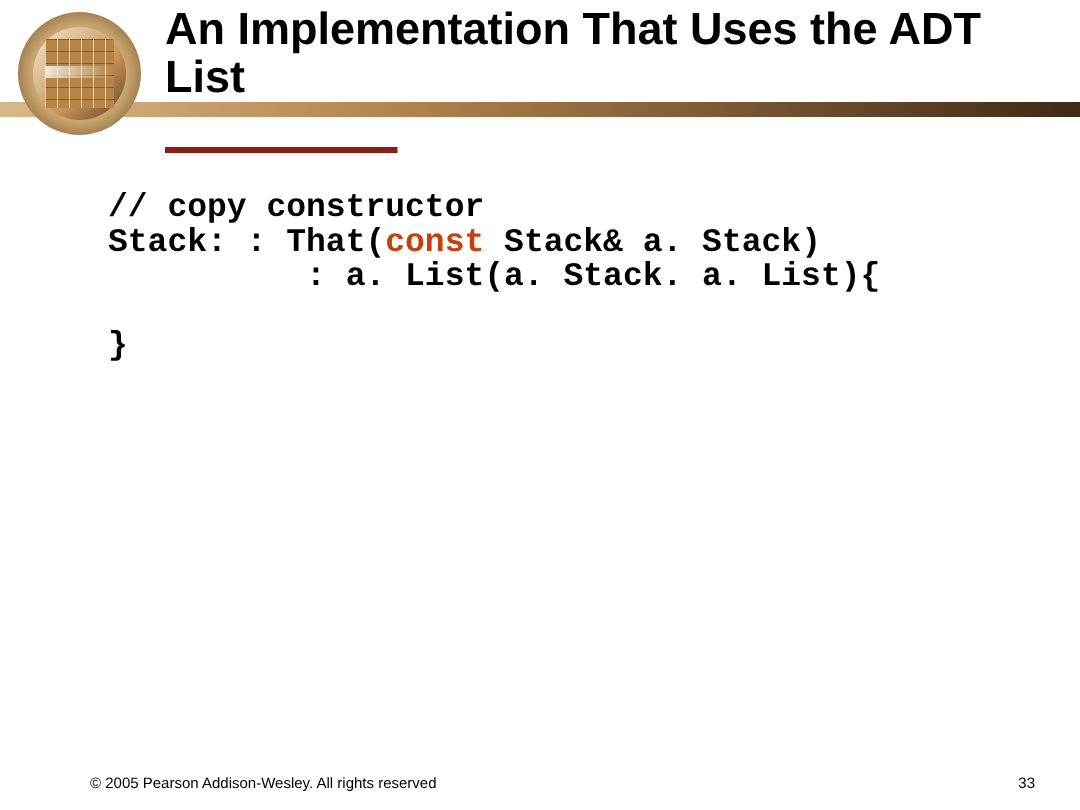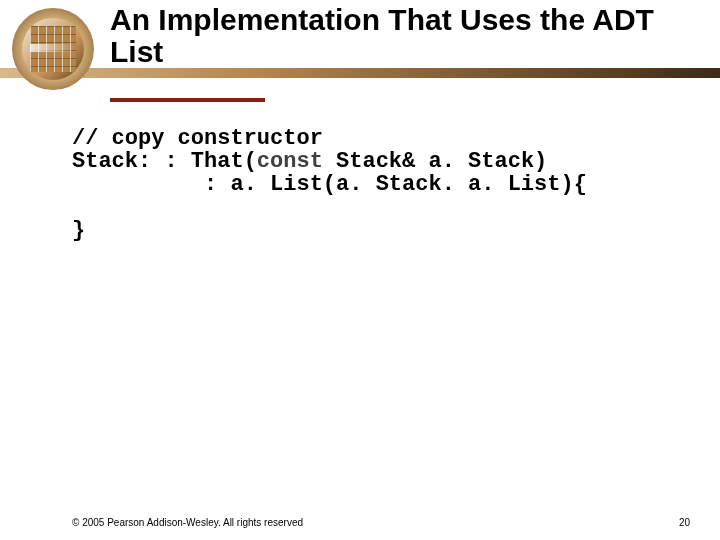--- a/index.html
+++ b/index.html
@@ -10,22 +10,22 @@
   .logo-outer{width:82px;height:82px;border-radius:50%;background:radial-gradient(circle at 50% 50%,#efe6d6 0%,#c9a66f 55%,#7a5530 90%);display:flex;align-items:center;justify-content:center;overflow:hidden;}
   .logo-inner{width:62px;height:62px;border-radius:50%;background:linear-gradient(135deg,#f2e7cf 0%,#c9935b 60%,#60421e 100%);display:flex;align-items:center;justify-content:center;}
   .logo-grid{width:46px;height:46px;background:#b58548;position:relative;overflow:hidden;border-radius:2px;}
   .logo-grid::before{content:"";position:absolute;inset:0;background-image:
     repeating-linear-gradient(to right,rgba(255,255,255,.6) 0 1px,transparent 1px 8px),
     repeating-linear-gradient(to bottom,rgba(80,50,20,.5) 0 1px,transparent 1px 8px);}
   .logo-grid::after{content:"";position:absolute;left:0;right:0;top:40%;height:16%;background:linear-gradient(90deg,rgba(255,255,255,.8),rgba(255,255,255,0));}
   .title{position:absolute;top:4px;left:110px;right:20px;color:#000;font-weight:700;font-size:30px;line-height:1.08;}
   .underline{position:absolute;top:98px;left:110px;width:155px;height:4px;background:#8a1e15;}
   .code{position:absolute;top:128px;left:72px;right:30px;font-family:"Courier New",Courier,monospace;font-weight:700;font-size:22px;line-height:1.04;color:#000;white-space:pre;}
-  .kw{color:#404040;}
-  .footer{position:absolute;bottom:12px;left:72px;right:30px;font-size:10px;color:#000;display:flex;justify-content:space-between;align-items:center;}
+  .kw{color:#c2410c;}
+  .footer{position:absolute;bottom:12px;left:60px;right:30px;font-size:10px;color:#000;display:flex;justify-content:space-between;align-items:center;}
 </style>
 </head>
 <body>
 
 <div class="slide">
 
   <div class="logo">
     <div class="logo-outer">
         <div class="logo-inner">
           <div class="logo-grid"></div>
@@ -41,16 +41,16 @@
   <div class="underline"></div>
 
   <div class="code"><span>// copy constructor</span>
 <span>Stack: : That(</span><span class="kw">const</span><span> Stack&amp; a. Stack)</span>
 <span>          : a. List(a. Stack. a. List){</span>
 <span> </span>
 <span>}</span></div>
 
   <div class="footer">
     <span>© 2005 Pearson Addison-Wesley. All rights reserved</span>
-    <span>20</span>
+    <span>33</span>
   </div>
 
 </div>
 
 </body></html>

